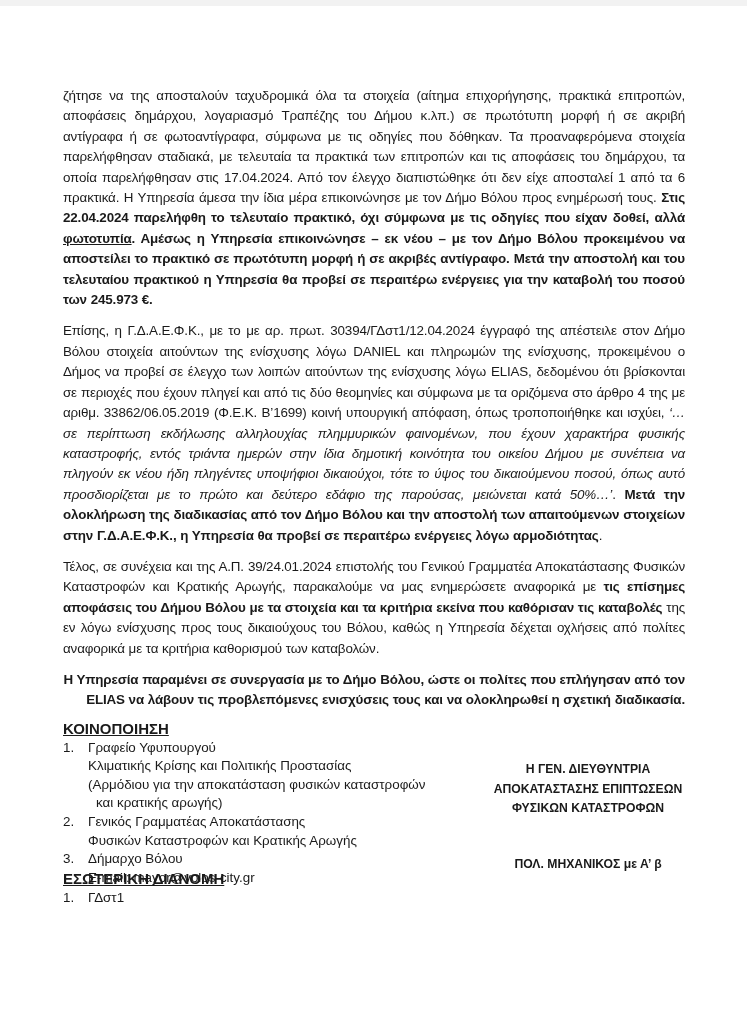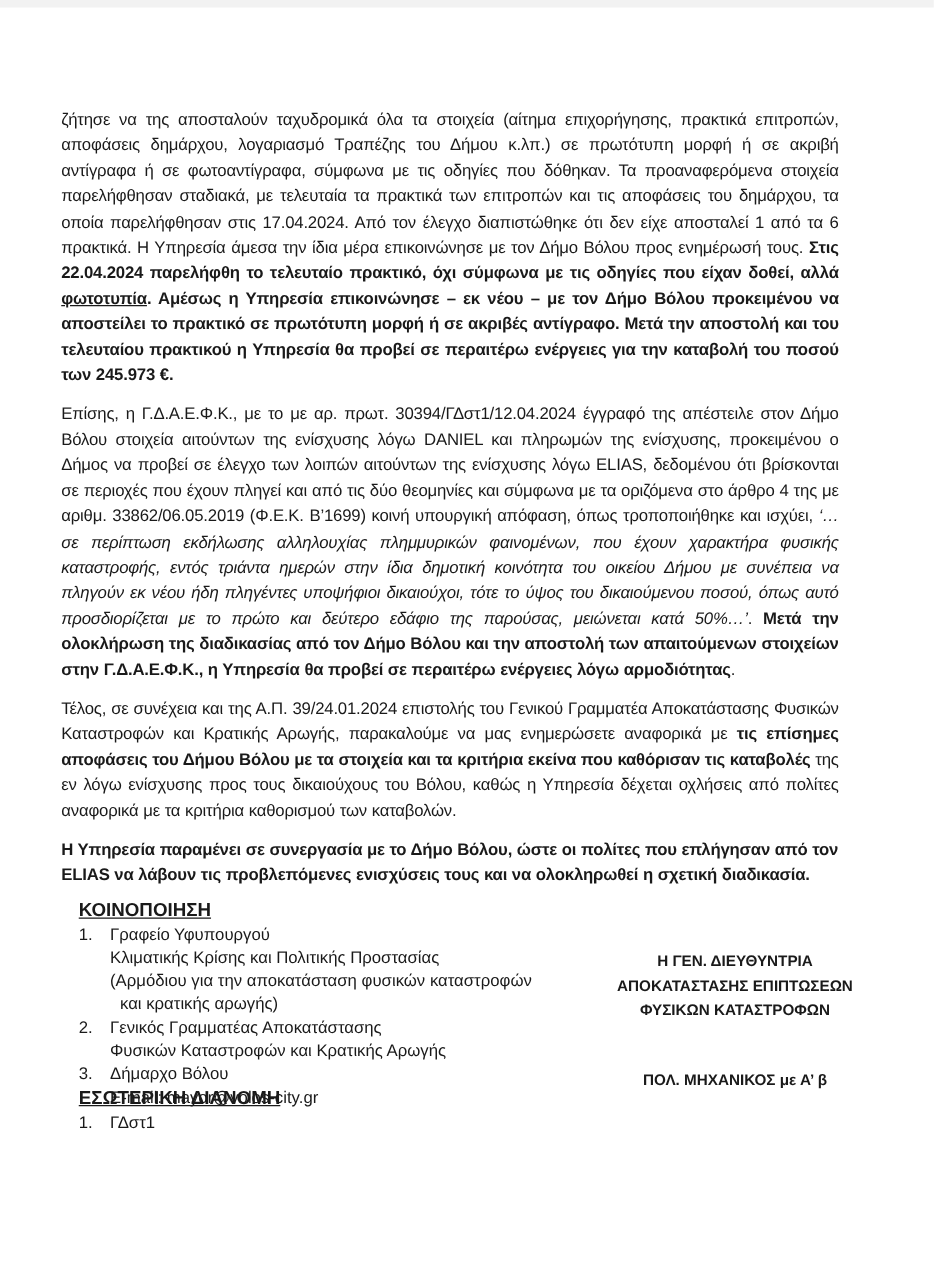--- a/index.html
+++ b/index.html
@@ -16,21 +16,21 @@
       color: #1a1a1a;
     }
     .top-strip {
       position: absolute;
       left: 0; top: 0;
       width: 747px; height: 6px;
       background: #f2f2f2;
     }
     .page {
       position: absolute;
-      left: 49px;
+      left: 63px;
       top: 86px;
       width: 622px;
     }
     .para {
       margin: 0 0 11px 0;
       font-size: 13.4px;
       line-height: 20.4px;
       text-align: justify;
       letter-spacing: -0.15px;
       word-spacing: 0.2px;
@@ -103,21 +103,21 @@
   </p>
 
   <p class="para">
     <span>Επίσης, η Γ.Δ.Α.Ε.Φ.Κ., με το με αρ. πρωτ. 30394/ΓΔστ1/12.04.2024 έγγραφό της απέστειλε στον Δήμο Βόλου στοιχεία αιτούντων της ενίσχυσης λόγω DANIEL και πληρωμών της ενίσχυσης, προκειμένου ο Δήμος να προβεί σε έλεγχο των λοιπών αιτούντων της ενίσχυσης λόγω ELIAS, δεδομένου ότι βρίσκονται σε περιοχές που έχουν πληγεί και από τις δύο θεομηνίες και σύμφωνα με τα οριζόμενα στο άρθρο 4 της με αριθμ. 33862/06.05.2019 (Φ.Ε.Κ. Β’1699) κοινή υπουργική απόφαση, όπως τροποποιήθηκε και ισχύει, </span><span class="ital">‘…σε περίπτωση εκδήλωσης αλληλουχίας πλημμυρικών φαινομένων, που έχουν χαρακτήρα φυσικής καταστροφής, εντός τριάντα ημερών στην ίδια δημοτική κοινότητα του οικείου Δήμου με συνέπεια να πληγούν εκ νέου ήδη πληγέντες υποψήφιοι δικαιούχοι, τότε το ύψος του δικαιούμενου ποσού, όπως αυτό προσδιορίζεται με το πρώτο και δεύτερο εδάφιο της παρούσας, μειώνεται κατά 50%…’</span><span>. </span><span class="bold">Μετά την ολοκλήρωση της διαδικασίας από τον Δήμο Βόλου και την αποστολή των απαιτούμενων στοιχείων στην Γ.Δ.Α.Ε.Φ.Κ., η Υπηρεσία θα προβεί σε περαιτέρω ενέργειες λόγω αρμοδιότητας</span><span>.</span>
   </p>
 
   <p class="para">
     <span>Τέλος, σε συνέχεια και της Α.Π. 39/24.01.2024 επιστολής του Γενικού Γραμματέα Αποκατάστασης Φυσικών Καταστροφών και Κρατικής Αρωγής, παρακαλούμε να μας ενημερώσετε αναφορικά με </span><span class="bold">τις επίσημες αποφάσεις του Δήμου Βόλου με τα στοιχεία και τα κριτήρια εκείνα που καθόρισαν τις καταβολές</span><span> της εν λόγω ενίσχυσης προς τους δικαιούχους του Βόλου, καθώς η Υπηρεσία δέχεται οχλήσεις από πολίτες αναφορικά με τα κριτήρια καθορισμού των καταβολών.</span>
   </p>
 
-  <p class="para" style="text-align:left;">
+  <p class="para" style="text-align:right;">
     <span class="bold">Η Υπηρεσία παραμένει σε συνεργασία με το Δήμο Βόλου, ώστε οι πολίτες που επλήγησαν από τον ELIAS να λάβουν τις προβλεπόμενες ενισχύσεις τους και να ολοκληρωθεί η σχετική διαδικασία.</span>
   </p>
 </div>
 
 <div class="footer">
   <div class="cc-block">
     <div class="section-heading">ΚΟΙΝΟΠΟΙΗΣΗ</div>
 
     <div class="cc-item">
       <span class="cc-num">1.</span>

